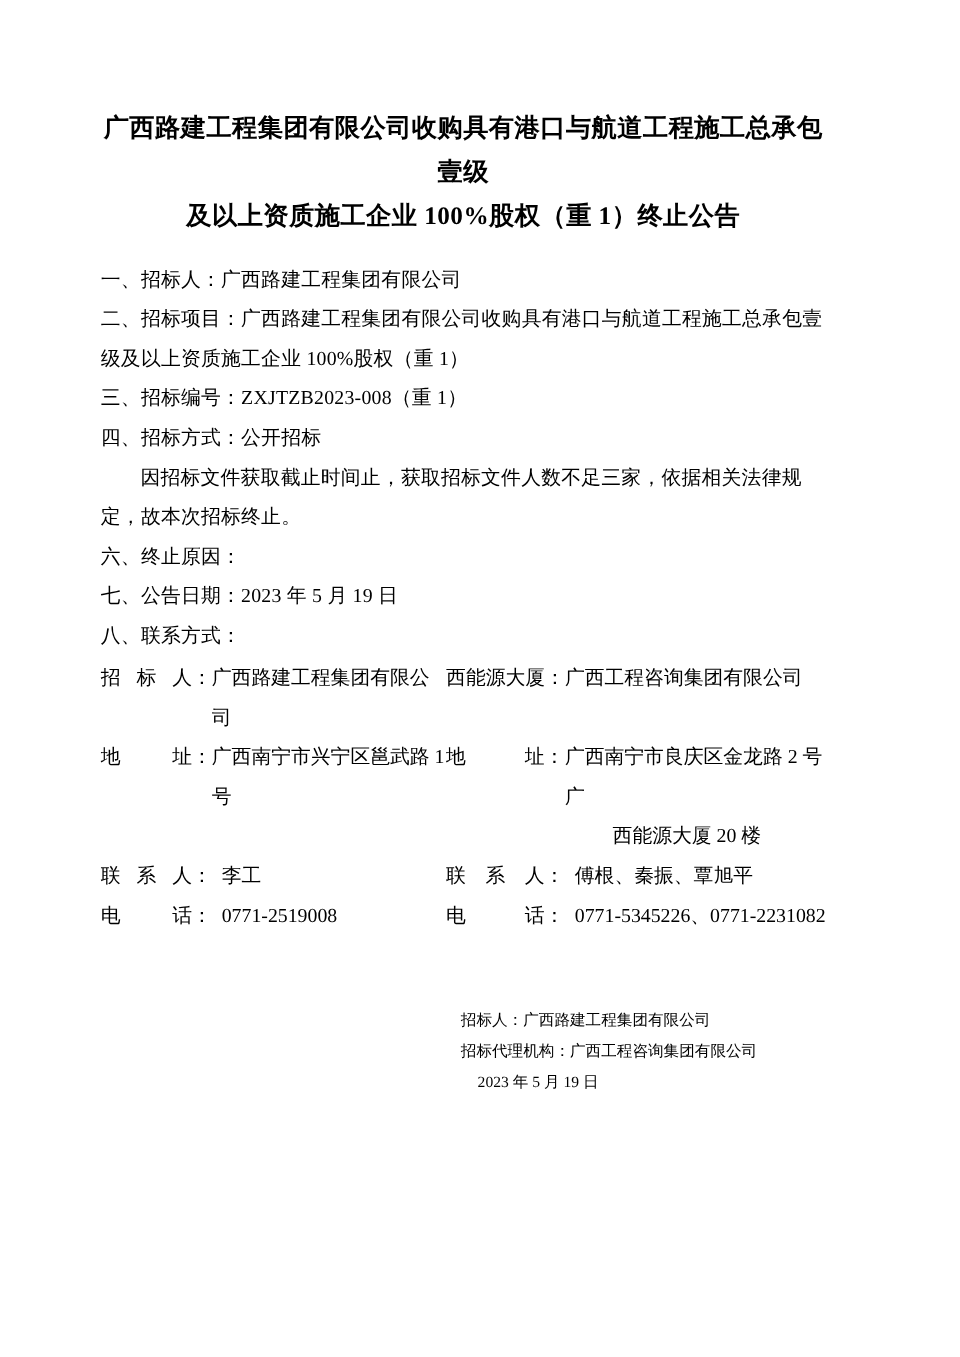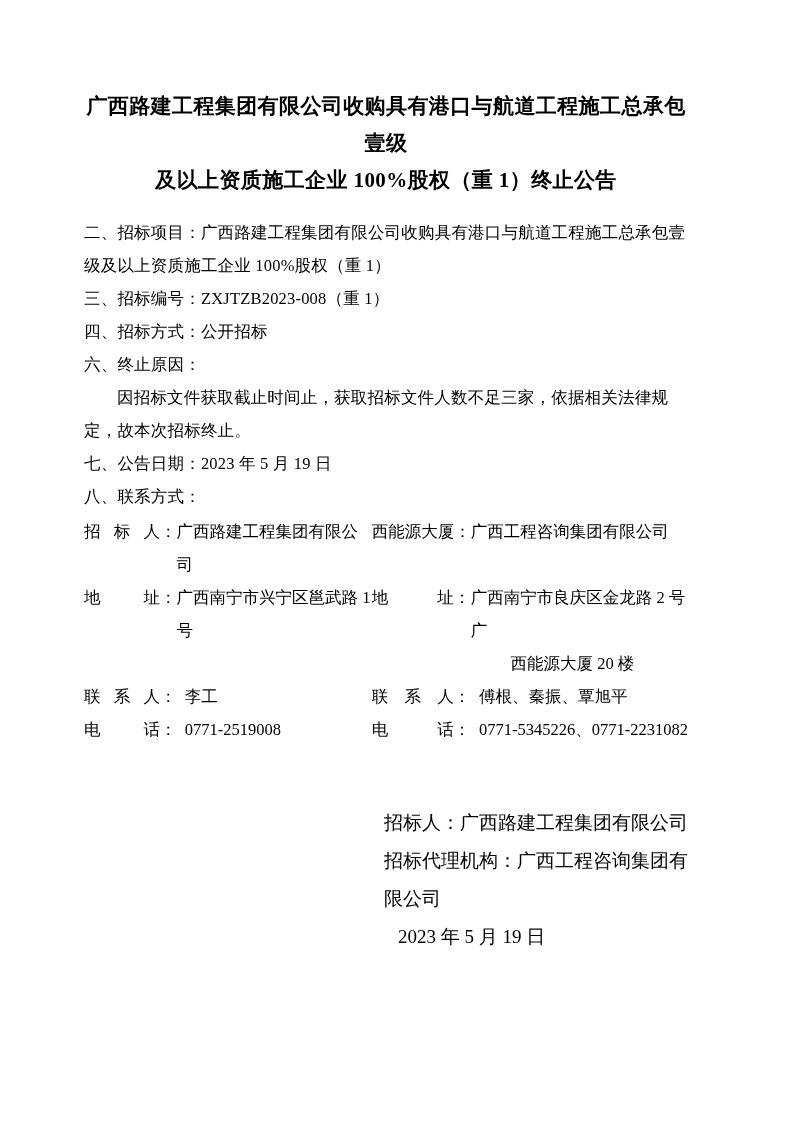--- a/index.html
+++ b/index.html
@@ -86,21 +86,21 @@
   .addr-right {
     display: block;
   }
   .addr-right .second {
     display: block;
     text-align: center;
     margin-right: 14px;
   }
   .signature-block {
     margin-top: 58px;
-    font-size: 19px;
+    font-size: 13px;
     line-height: 2.0;
   }
   .sig-line {
     margin: 0;
     padding-left: 300px;
   }
   .sig-line.second {
     padding-left: 300px;
   }
   .sig-line.date {
@@ -112,25 +112,26 @@
 <body>
 
 <div class="page">
 
   <h1 class="doc-title">
     <span>广西路建工程集团有限公司收购具有港口与航道工程施工总承包壹级</span>
     <span class="line2">及以上资质施工企业 100%股权（重 1）终止公告</span>
   </h1>
 
   <div class="body-block">
+    <p class="para">一、招标人：广西路建工程集团有限公司</p>
     <p class="para">二、招标项目：广西路建工程集团有限公司收购具有港口与航道工程施工总承包壹级及以上资质施工企业 100%股权（重 1）</p>
     <p class="para">三、招标编号：ZXJTZB2023-008（重 1）</p>
     <p class="para">四、招标方式：公开招标</p>
+    <p class="para indent">因招标文件获取截止时间止，获取招标文件人数不足三家，依据相关法律规定，故本次招标终止。</p>
     <p class="para">六、终止原因：</p>
-    <p class="para indent">因招标文件获取截止时间止，获取招标文件人数不足三家，依据相关法律规定，故本次招标终止。</p>
     <p class="para">七、公告日期：2023 年 5 月 19 日</p>
     <p class="para">八、联系方式：</p>
 
     <table class="contact-table">
       <tbody>
           <tr>
         <td class="col-label"><span class="spread">招 标 人</span>：</td>
         <td class="col-left-val">广西路建工程集团有限公司</td>
         <td class="col-label2"><span>西能源大厦</span>：</td>
         <td class="col-right-val">广西工程咨询集团有限公司</td>

